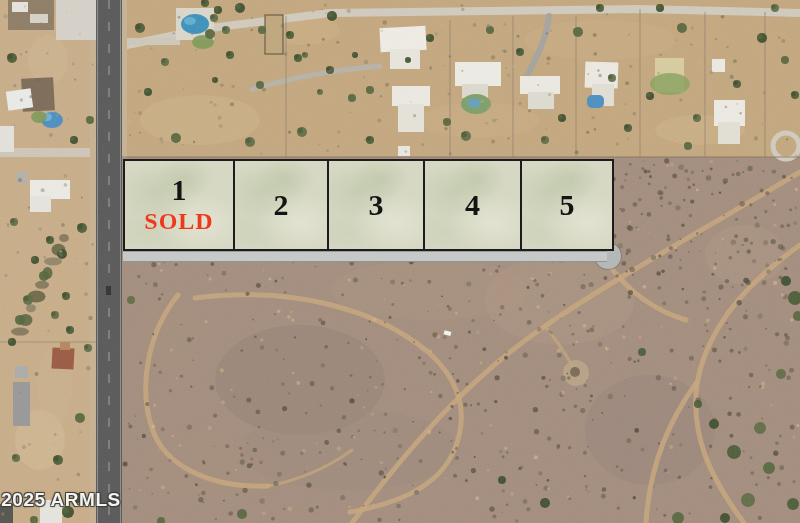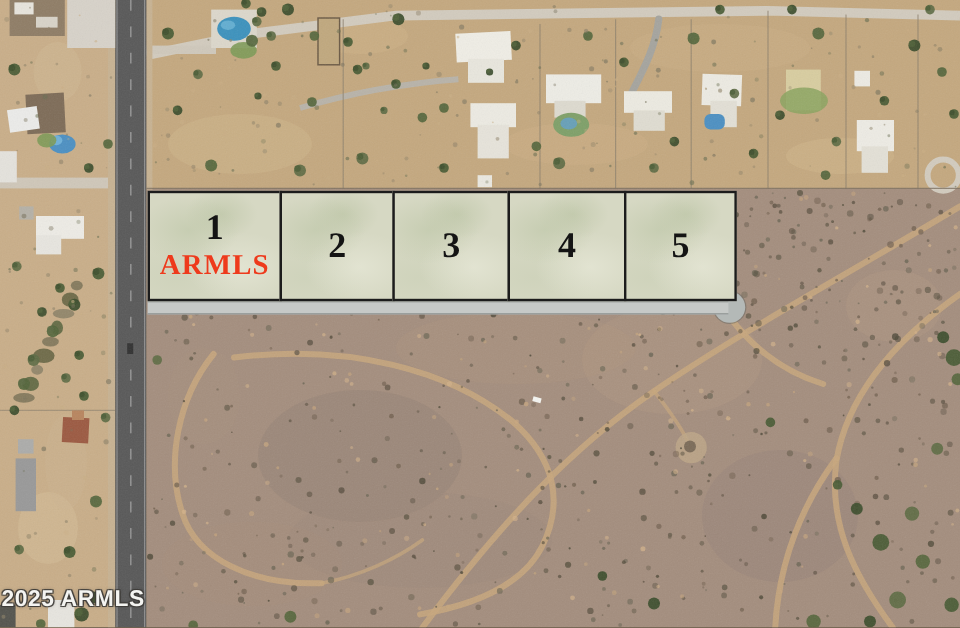--- a/index.html
+++ b/index.html
@@ -1313,21 +1313,21 @@
       <circle cx="725" cy="518" r="5" fill="#3a4c2b" opacity="0.9"></circle>
       <circle cx="161" cy="521" r="4" fill="#54663c" opacity="0.9"></circle>
       <rect x="0" y="0" width="800" height="523" filter="url(#grain)" opacity="0.09"></rect>
     </svg>
 
   <div class="cul-de-sac"></div>
   <div class="road-bar"></div>
 
   <div class="lot" style="left:123px;width:112px">
     <span class="num">1</span>
-    <span class="status">ARMLS</span>
+    <span class="status">SOLD</span>
   </div>
   <div class="lot" style="left:233px;width:96px">
     <span class="num">2</span>
 
   </div>
   <div class="lot" style="left:327px;width:98px">
     <span class="num">3</span>
 
   </div>
   <div class="lot" style="left:423px;width:99px">

